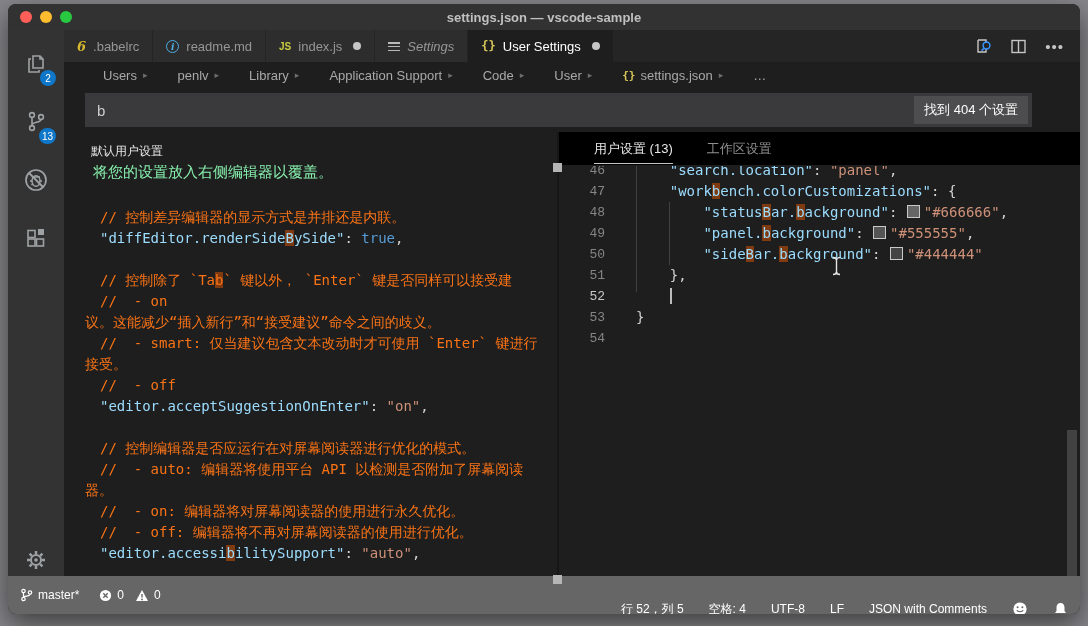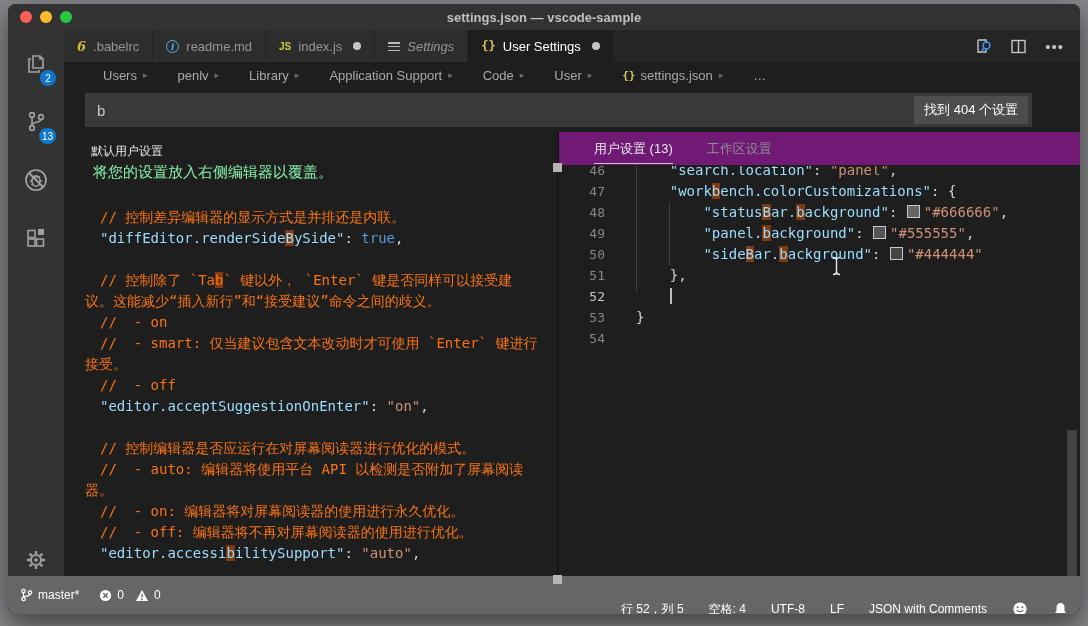--- a/index.html
+++ b/index.html
@@ -54,27 +54,27 @@
   .sash-handle{position:absolute;left:-4px;width:9px;height:9px;background:#b5b5b5;z-index:5;}
   .right-panel{flex:1;position:relative;overflow:hidden;}
   .lp-title{position:absolute;top:11px;left:27px;font-size:12px;color:#e7e7e7;}
   .lp-hint{position:absolute;top:31px;left:29px;font-size:15px;color:#86efac;}
   .lp-code{position:absolute;top:75px;left:0;right:4px;}
   .lp-line{height:21px;line-height:21px;font:14px/21px "DejaVu Sans Mono",monospace;white-space:pre;}
   .lp-line.ind1{padding-left:36px;}
   .lp-line.ind0{padding-left:21px;}
   
   .rp-tabs{position:absolute;top:0;left:0;right:0;height:33px;display:flex;align-items:center;
-           padding-left:35px;gap:34px;font-size:13px;background:#701a75;z-index:4;}
+           padding-left:35px;gap:34px;font-size:13px;background:#000000;z-index:4;}
   .rp-tab{color:#8f8f8f;padding:6px 0 5px 0;}
   .rp-tab.active{color:#e7e7e7;border-bottom:1px solid #c3c3c3;}
   .rp-code{position:absolute;top:34px;left:0;right:14px;bottom:14px;overflow:hidden;}
   .rp-lines{margin-top:-6px;position:relative;}
   .rp-line{display:flex;height:21px;line-height:21px;font:14px/21px "DejaVu Sans Mono",monospace;}
-  .ln{width:46px;text-align:right;color:#858585;flex:none;font-size:13px;}
+  .ln{width:46px;text-align:right;color:#858585;flex:none;font-size:13px;font-family:Liberation Mono, monospace;}
   .ln.cur{color:#c6c6c6;}
   .codetxt{padding-left:31px;white-space:pre;}
   .comment{color:#f97316;}.key{color:#9cdcfe;}.str{color:#ce9178;}.bool{color:#569cd6;}
   .punct{color:#d4d4d4;}.plain{color:#d4d4d4;}
   .m{background:rgba(234,92,0,.48);}
   .swatch{display:inline-block;width:11px;height:11px;border:1px solid #c9c9c9;margin:0 4px 0 1px;vertical-align:-1px;}
   .caret{display:inline-block;width:2px;height:16px;background:#bdbdbd;vertical-align:-3px;}
   .indent-guide{position:absolute;width:1px;background:#404040;}
   .ig1{left:77px;top:0;height:126px;}
   .ig2{left:110px;top:36px;height:63px;}
@@ -244,22 +244,22 @@
 
       <div class="panels">
         <div class="left-panel">
           <div class="lp-title">默认用户设置</div>
           <div class="lp-hint">将您的设置放入右侧编辑器以覆盖。</div>
           <div class="lp-code">
               <div class="lp-line ind1"><span class="comment">// 控制差异编辑器的显示方式是并排还是内联。</span></div>
               <div class="lp-line ind1"><span class="key">"diffEditor.renderSide</span><span class="key m">B</span><span class="key">ySide"</span><span class="punct">: </span><span class="bool">true</span><span class="punct">,</span></div>
               <div class="lp-line ind1"></div>
               <div class="lp-line ind1"><span class="comment">// 控制除了 `Ta</span><span class="comment m">b</span><span class="comment">` 键以外， `Enter` 键是否同样可以接受建</span></div>
+              <div class="lp-line ind1"><span class="comment">//  - on</span></div>
               <div class="lp-line ind0"><span class="comment">议。这能减少“插入新行”和“接受建议”命令之间的歧义。</span></div>
-              <div class="lp-line ind1"><span class="comment">//  - on</span></div>
               <div class="lp-line ind1"><span class="comment">//  - smart: 仅当建议包含文本改动时才可使用 `Enter` 键进行</span></div>
               <div class="lp-line ind0"><span class="comment">接受。</span></div>
               <div class="lp-line ind1"><span class="comment">//  - off</span></div>
               <div class="lp-line ind1"><span class="key">"editor.acceptSuggestionOnEnter"</span><span class="punct">: </span><span class="str">"on"</span><span class="punct">,</span></div>
               <div class="lp-line ind1"></div>
               <div class="lp-line ind1"><span class="comment">// 控制编辑器是否应运行在对屏幕阅读器进行优化的模式。</span></div>
               <div class="lp-line ind1"><span class="comment">//  - auto: 编辑器将使用平台 API 以检测是否附加了屏幕阅读</span></div>
               <div class="lp-line ind0"><span class="comment">器。</span></div>
               <div class="lp-line ind1"><span class="comment">//  - on: 编辑器将对屏幕阅读器的使用进行永久优化。</span></div>
               <div class="lp-line ind1"><span class="comment">//  - off: 编辑器将不再对屏幕阅读器的使用进行优化。</span></div>

